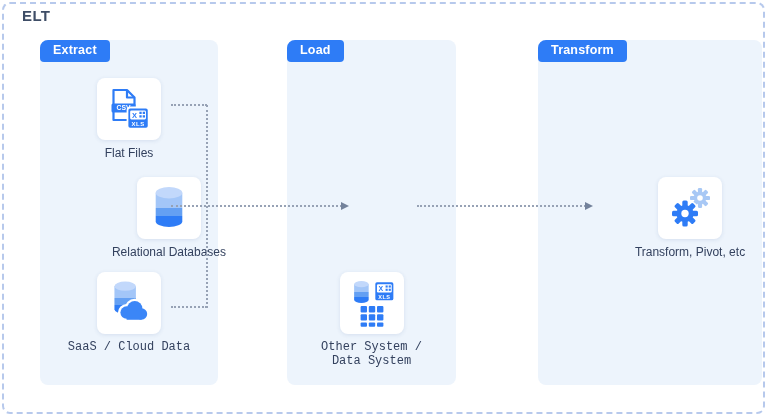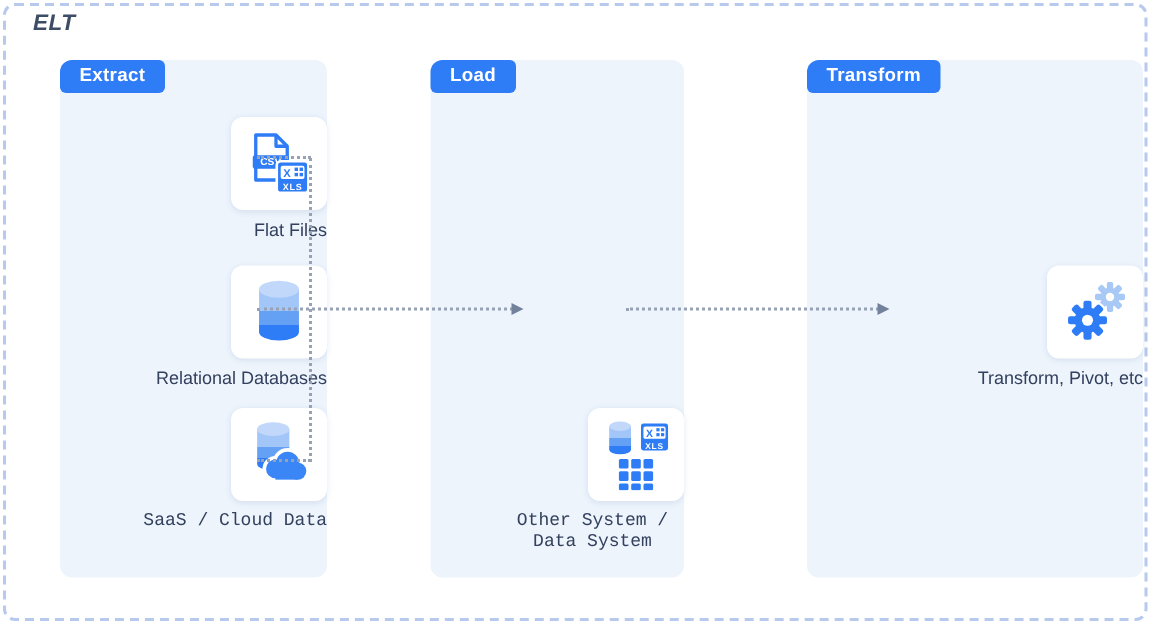--- a/index.html
+++ b/index.html
@@ -5,40 +5,40 @@
   html,body { margin:0; padding:0; background:#fff; }
   .canvas {
     position:relative; width:768px; height:417px; background:#ffffff;
     font-family:"Liberation Sans", sans-serif; overflow:hidden;
   }
   .outer-border {
     position:absolute; left:2px; top:2px; right:3px; bottom:3px;
     border:2px dashed #b7c9ec; border-radius:8px; pointer-events:none;
   }
   .diagram-title {
-    position:absolute; left:22px; top:7px; font-size:15px; font-style:italic;
+    position:absolute; left:22px; top:7px; font-size:15px; 
     font-weight:700; color:#3e4d66; letter-spacing:.4px;
   }
   .panel {
     position:absolute; top:40px; height:345px; background:#edf4fc; border-radius:8px;
   }
   .panel-extract   { left:40px;  width:178px; }
   .panel-load      { left:287px; width:169px; }
   .panel-transform { left:538px; width:224px; }
   .panel-label {
     position:absolute; left:0; top:0; background:#2e7cf6; color:#ffffff;
     font-size:12.5px; font-weight:700; line-height:15px; padding:3px 13px 4px;
     border-radius:8px 4px 4px 4px; letter-spacing:.2px;
   }
   .node {
     position:absolute; left:0; width:100%;
-    display:flex; flex-direction:column; align-items:flex-end;
+    display:flex; flex-direction:column; align-items:center;
   }
   .node-r1 { top:38px; }
-  .node-r2 { top:137px; }
+  .node-r2 { top:137px;padding-left:40px; }
   .node-r3 { top:232px;font-family:Liberation Mono, monospace; }
   .card {
     width:64px; height:62px; background:#ffffff; border-radius:8px;
     box-shadow:0 1px 4px rgba(40,70,140,.12);
     display:flex; align-items:center; justify-content:center;
   }
   .node-label {
     margin-top:6px; font-size:12px; line-height:14px; color:#33415e;
     text-align:center; max-width:160px;
   }

